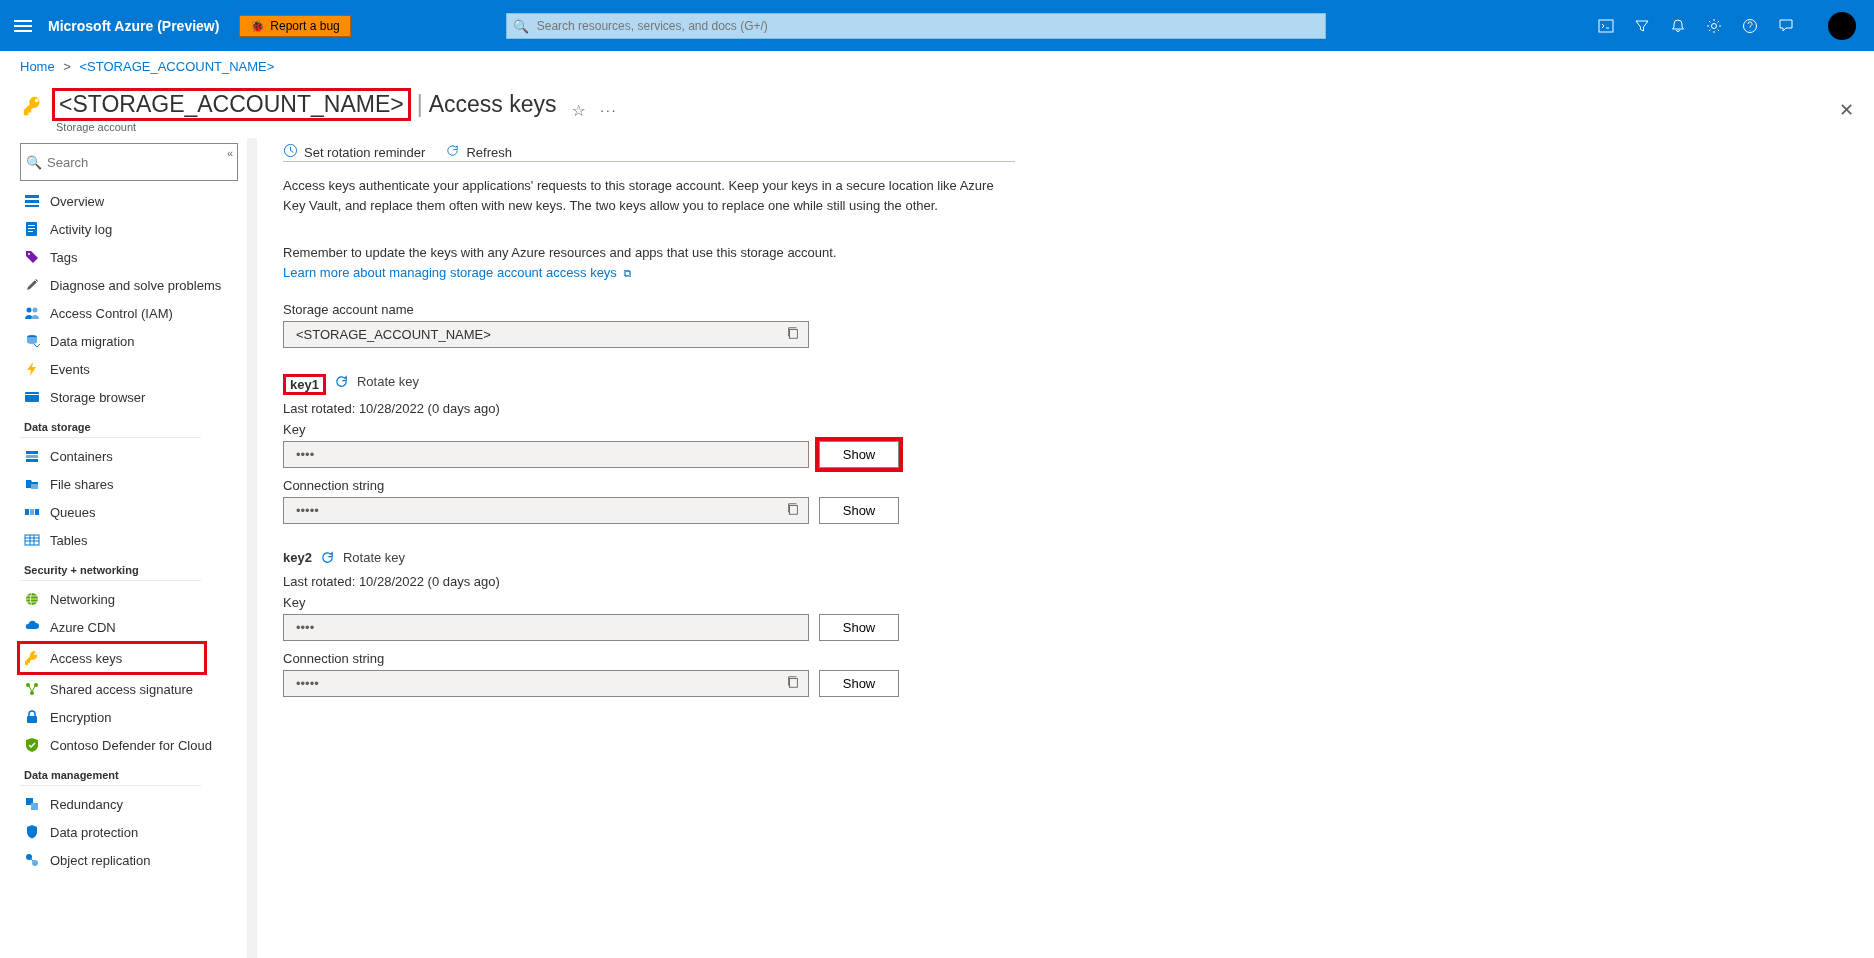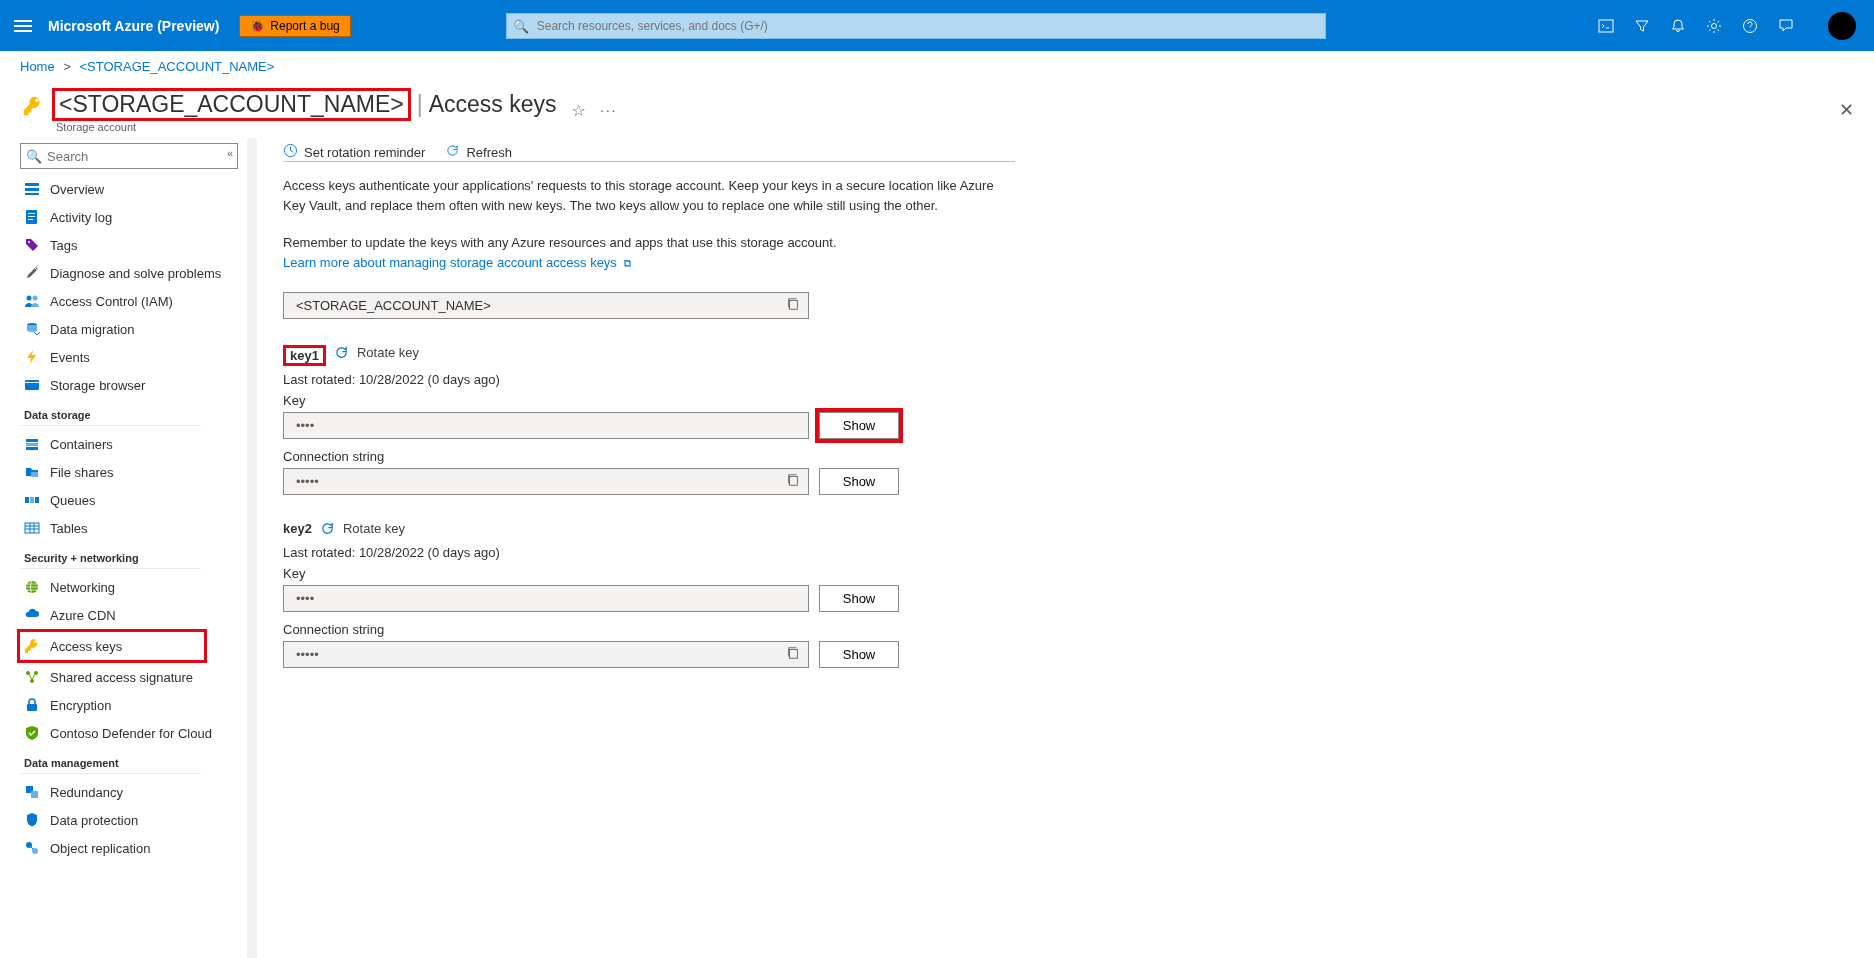--- a/index.html
+++ b/index.html
@@ -186,21 +186,21 @@
   
   .sidebar {
     width: 247px;
     border-right: none;
     padding: 5px 10px 10px 20px;
     position: relative;
     overflow-y: auto;
   }
   .sidebar .search-input {
     width: 218px;
-    height: 26px;
+    height: 38px;
     border: 1px solid #8a8886;
     padding: 0 8px 0 26px;
     font-size: 13px;
     outline: none;
   }
   .sidebar .search-wrap2 { position: relative; margin-bottom: 6px; }
   .sidebar .search-wrap2 .sicon {
     position: absolute;
     left: 6px;
     top: 50%;
@@ -279,21 +279,21 @@
   }
   .main .cmdbar .cmd .cmd-icon { color: #0078d4; }
   .main .desc {
     margin-top: 14px;
     font-size: 13px;
     color: #323130;
     width: 730px;
     line-height: 1.5;
   }
   .main .desc2 {
-    margin-top: 18px;
+    margin-top: 28px;
     font-size: 13px;
     color: #323130;
     line-height: 1.5;
   }
   .main .link {
     color: #0078d4;
     text-decoration: none;
   }
   .main .ext-icon {
     color: #0078d4;
@@ -712,20 +712,21 @@
         <p class="desc">Access keys authenticate your applications' requests to this storage account. Keep your keys in a secure location like Azure Key Vault, and replace them often with new keys. The two keys allow you to replace one while still using the other.</p>
         <p class="desc2">
           <span>Remember to update the keys with any Azure resources and apps that use this storage account.</span><br>
           <a href="#" class="link">
             <span>Learn more about managing storage account access keys</span>
             <span class="ext-icon">⧉</span>
           </a>
         </p>
 
         <div class="field-block">
+          <div class="field-label">Storage account name</div>
           <div class="readonly-box">
             <span>&lt;STORAGE_ACCOUNT_NAME&gt;</span>
             <span class="copy-icon">
               <svg width="14" height="14" viewBox="0 0 16 16" fill="none">
                   <rect x="4" y="4" width="9" height="10" stroke="#605e5c"></rect>
                   <path d="M3 12V2h9" stroke="#605e5c"></path>
                 </svg>
             </span>
           </div>
         </div>

